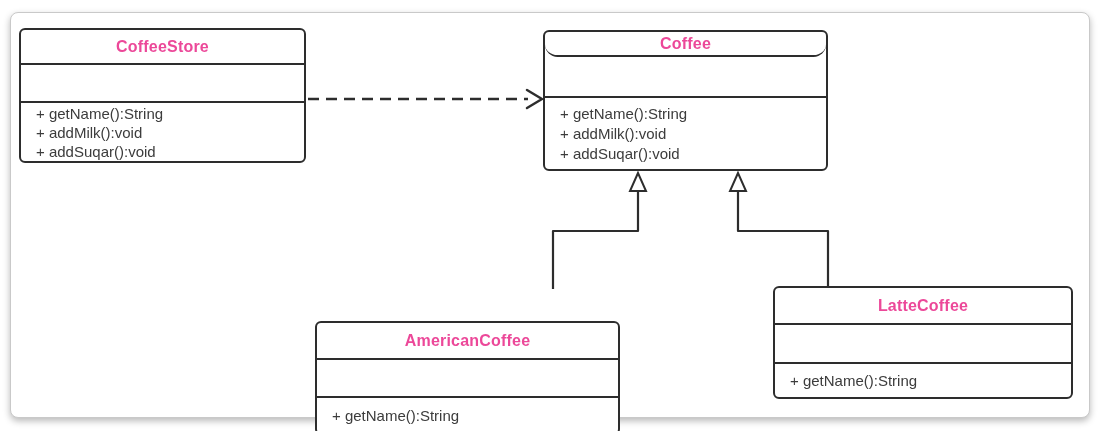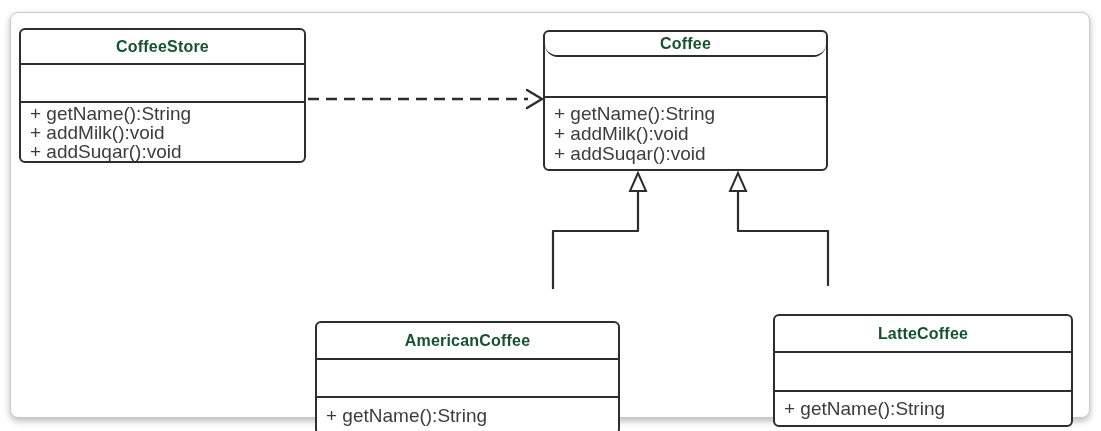--- a/index.html
+++ b/index.html
@@ -31,53 +31,53 @@
     display: flex;
     flex-direction: column;
     overflow: hidden;
   }
   .uml-title {
     flex: 0 0 auto;
     border-bottom: 2px solid #2d2d2d;
     display: flex; align-items: center; justify-content: center;
     font-weight: bold;
     font-size: 16px;
-    color: #14532d;
+    color: #ec4899;
     letter-spacing: 0.2px;
   }
   .uml-attrs {
     flex: 0 0 auto;
     border-bottom: 2px solid #2d2d2d;
   }
   .uml-methods {
     flex: 1 1 auto;
-    font-size: 19px;
+    font-size: 15px;
     color: #3c3c3c;
-    padding-left: 9px;
+    padding-left: 15px;
     display: flex;
     flex-direction: column;
     justify-content: center;
   }
   .uml-methods .m { line-height: 19px; white-space: nowrap; }
 
   
   #box-coffeestore { left: 19px;  top: 28px;  width: 287px; height: 135px; }
   #box-coffeestore .uml-title { height: 35px; }
   #box-coffeestore .uml-attrs { height: 38px; }
 
   #box-coffee { left: 543px; top: 30px;  width: 285px; height: 141px; }
   #box-coffee .uml-title { height: 25px; border-radius: 14px; }
   #box-coffee .uml-attrs { height: 41px; }
   #box-coffee .uml-methods .m { line-height: 20px; }
 
   #box-americancoffee { left: 315px; top: 289px; width: 305px; height: 114px; margin-top: 32px; }
   #box-americancoffee .uml-title { height: 37px; }
   #box-americancoffee .uml-attrs { height: 38px; }
 
-  #box-lattecoffee { left: 773px; top: 286px; width: 300px; height: 113px; margin-top: 28px; }
+  #box-lattecoffee { left: 773px; top: 286px; width: 300px; height: 113px; }
   #box-lattecoffee .uml-title { height: 37px; }
   #box-lattecoffee .uml-attrs { height: 39px; }
 
   svg.connectors {
     position: absolute;
     left: 0; top: 0;
     width: 1101px; height: 431px;
     pointer-events: none;
   }
 </style>

